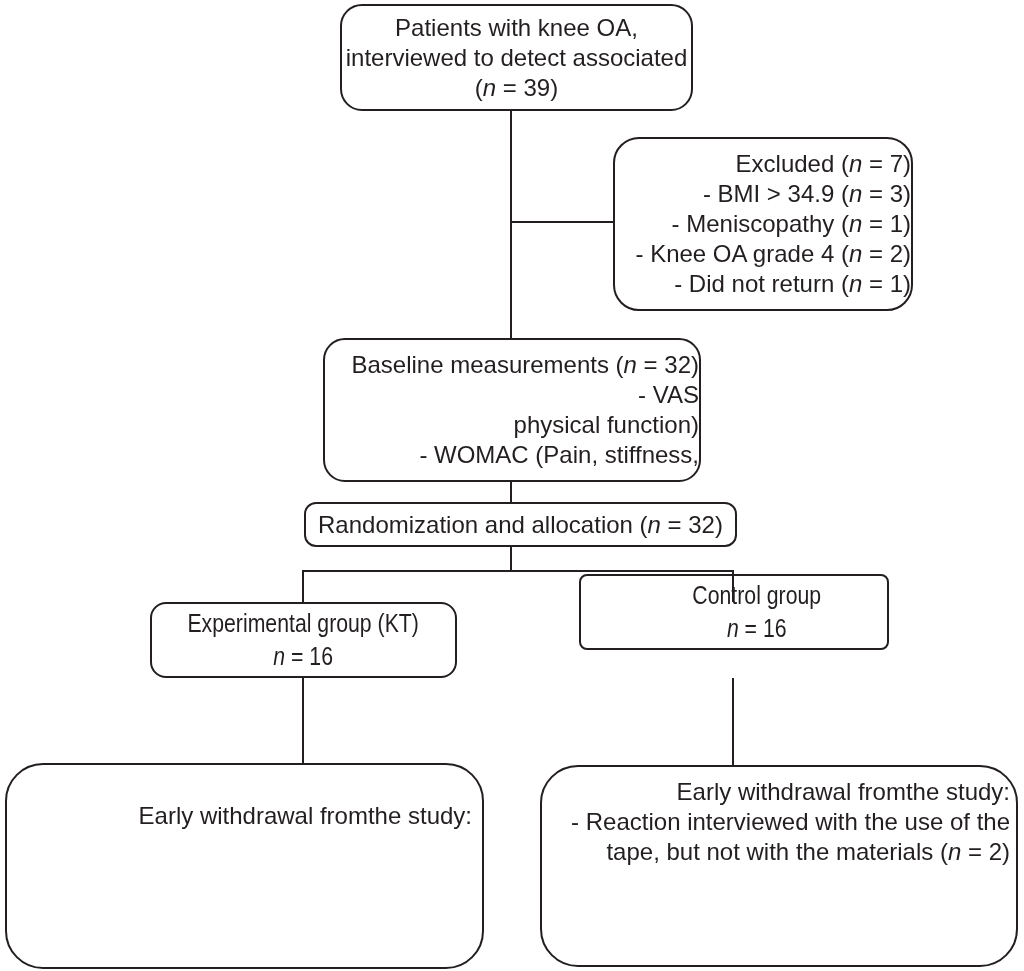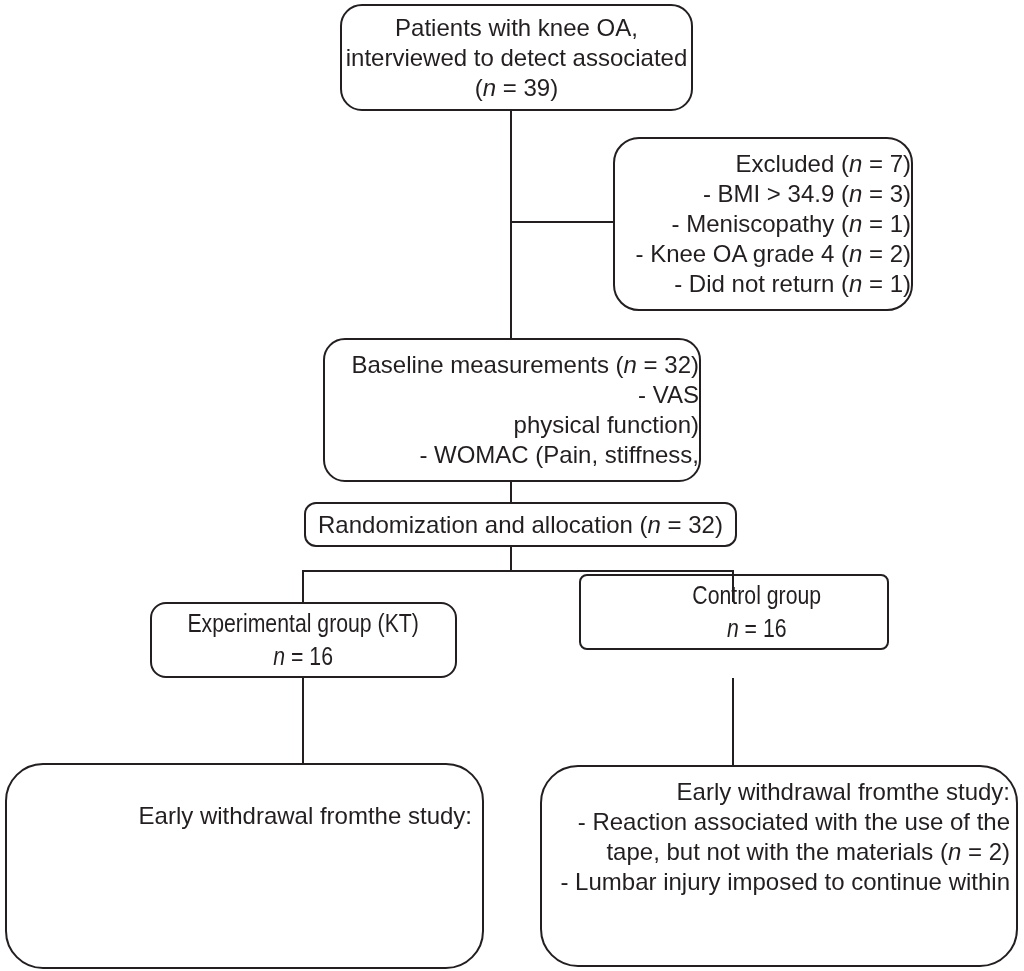--- a/index.html
+++ b/index.html
@@ -97,23 +97,22 @@
         <div class="line"><i>n</i> = 16</div>
       </div>
   </div>
 
   <div class="box left topalign" id="box-wd-exp">
       <div class="line">Early withdrawal fromthe study:</div>
     </div>
 
   <div class="box left topalign" id="box-wd-ctrl">
       <div class="line">Early withdrawal fromthe study:</div>
-      <div class="line">- Reaction associated with the use of the</div>
+      <div class="line">- Reaction interviewed with the use of the</div>
       <div class="line">tape, but not with the materials (<i>n</i> = 2)</div>
-      <div class="line">- Lumbar injury imposed to continue within</div>
     </div>
 
   <div class="conn v" style="left:510px; top:111px; height:227px;"></div>
   <div class="conn h" style="left:511px; top:221px; width:102px;"></div>
   <div class="conn v" style="left:510px; top:481px; height:21px;"></div>
   <div class="conn v" style="left:510px; top:547px; height:24px;"></div>
   <div class="conn h" style="left:302px; top:570px; width:432px;"></div>
   <div class="conn v" style="left:302px; top:571px; height:31px;"></div>
   <div class="conn v" style="left:732px; top:571px; height:31px;"></div>
   <div class="conn v" style="left:302px; top:678px; height:85px;"></div>

